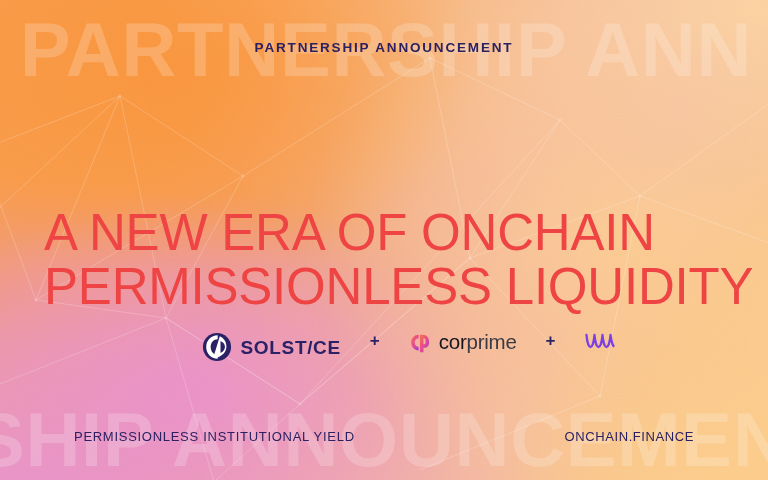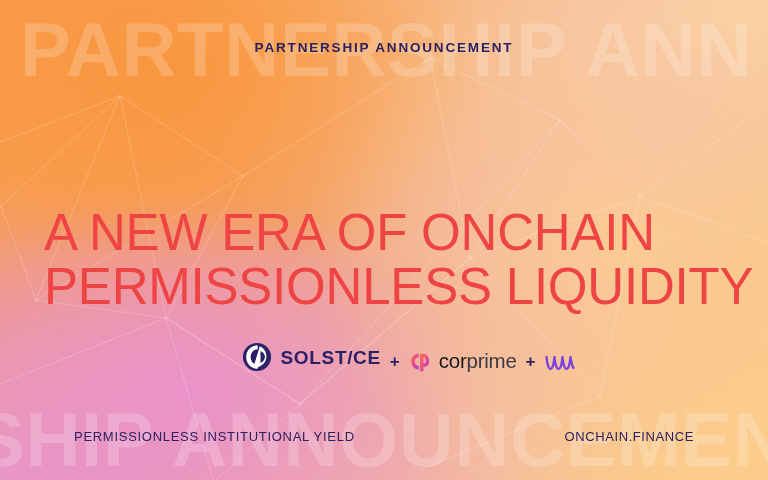--- a/index.html
+++ b/index.html
@@ -131,23 +131,23 @@
   }
 
   
   .logo-row {
     position: absolute;
     top: 332px;
     left: 0;
     right: 0;
     height: 40px;
     display: flex;
-    align-items: flex-end;
+    align-items: flex-start;
     justify-content: center;
-    gap: 9px;
+    gap: 29px;
     padding-left: 48px;
   }
   .logo-unit {
     display: flex;
     align-items: center;
     gap: 9px;
   }
   .plus {
     font-size: 17px;
     font-weight: 700;

